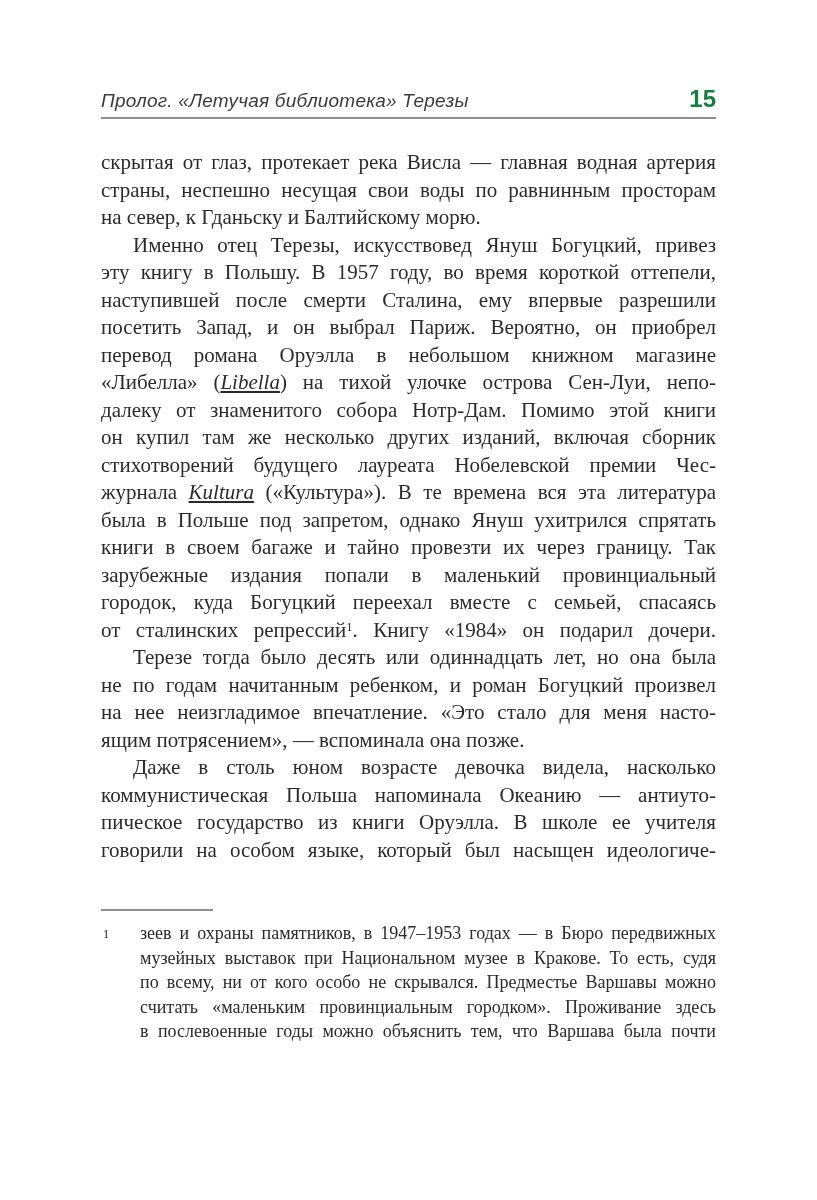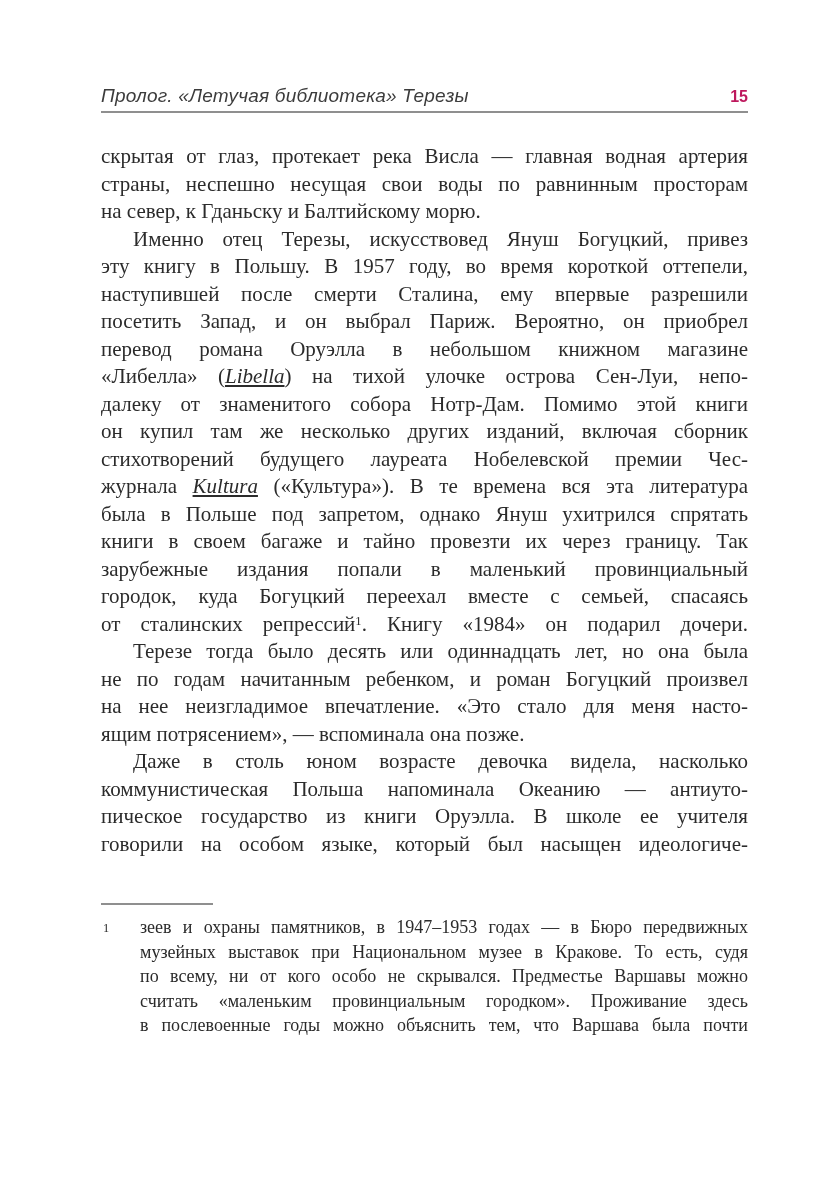--- a/index.html
+++ b/index.html
@@ -6,43 +6,43 @@
     margin: 0;
     padding: 0;
     background: #ffffff;
   }
   .page {
     position: relative;
     width: 817px;
     height: 1041px;
     background: #ffffff;
     box-sizing: border-box;
-    padding: 85px 69px 0 101px;
+    padding: 85px 101px 0 101px;
     font-family: "Liberation Serif", serif;
     color: #2b2b2b;
     overflow: hidden;
   }
   .running-header {
     display: flex;
     justify-content: space-between;
     align-items: baseline;
     border-bottom: 2px solid #8f8f8f;
     padding-bottom: 4px;
     font-family: "Liberation Sans", sans-serif;
   }
   .header-title {
     font-style: italic;
     font-size: 19px;
     color: #3c3c3c;
     letter-spacing: 0.2px;
   }
   .page-number {
     font-weight: bold;
-    font-size: 16px;
-    color: #be185d;
+    font-size: 24px;
+    color: #15803d;
   }
   .body-text {
     margin-top: 30px;
     font-size: 21px;
     line-height: 27.5px;
   }
   .line {
     text-align: justify;
     text-align-last: justify;
   }

